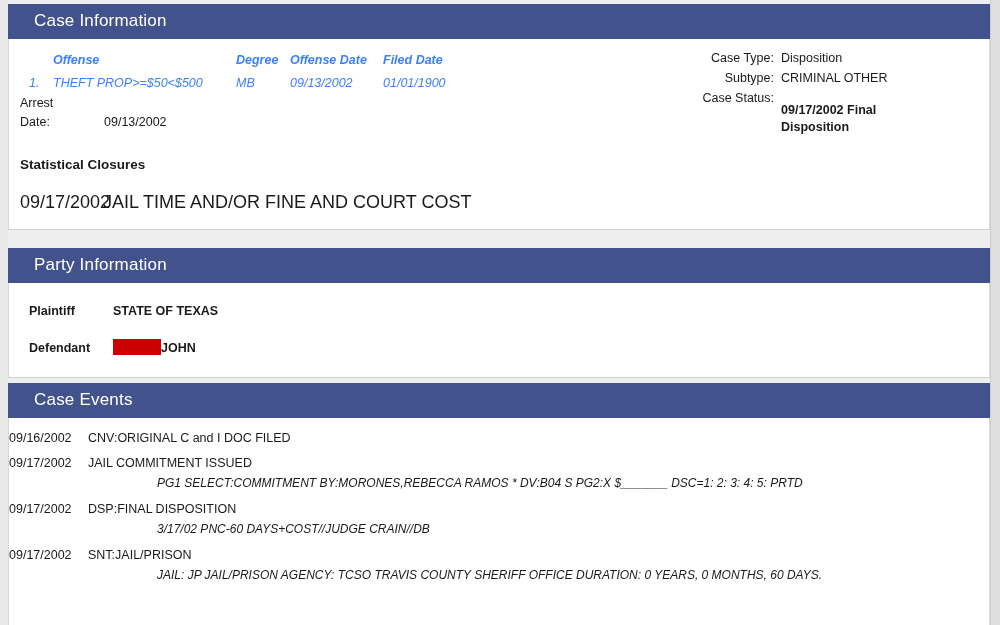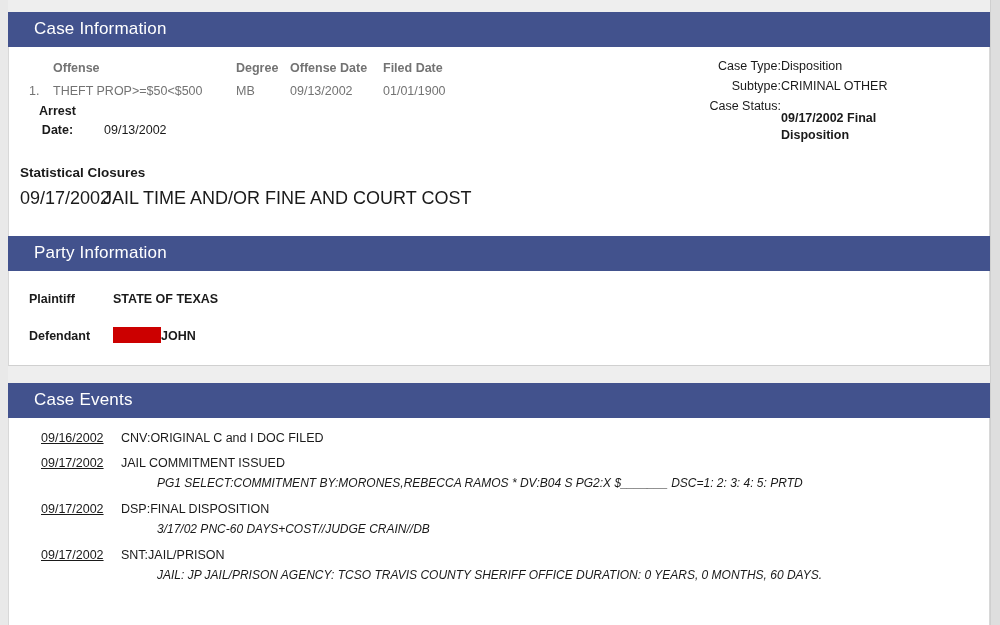--- a/index.html
+++ b/index.html
@@ -60,92 +60,93 @@
   .panel-body {
     background: #ffffff;
     border-left: 1px solid #d8d8d8;
     border-right: 1px solid #d8d8d8;
     border-bottom: 1px solid #d0d0d0;
     box-sizing: border-box;
     position: relative;
   }
 
   
-  #case-information { top: 12px; }
+  #case-information { top: 4px; }
   #case-information .panel-body { height: 191px; }
 
   .offense-table {
     position: absolute;
     left: 11px;
     top: 12px;
     font-size: 12.5px;
   }
   .offense-table td {
     padding: 0;
     vertical-align: top;
     white-space: nowrap;
-    color: #737373;
+    color: #3b82f6;
+    font-style: italic;
   }
   .oh { font-weight: bold; padding-bottom: 7px !important; font-size: 12.5px; }
   .col-num   { width: 22px; padding-left: 7px !important; }
   .col-desc  { width: 181px; }
   .col-deg   { width: 52px; }
   .col-odate { width: 91px; margin-top: 20px; }
   .col-fdate { width: 90px; }
 
   .arrest-block {
     position: absolute;
     left: 11px;
     top: 55px;
     width: 190px;
     font-size: 12.5px;
     line-height: 19px;
   }
   .arrest-label {
     display: inline-block;
     width: 75px;
-    text-align: center;
+    text-align: left;
     vertical-align: top;
-    font-weight: bold;
   }
   .arrest-value {
     display: inline-block;
     padding-left: 9px;
   }
 
   .meta-block {
     position: absolute;
     right: 88px;
     top: 11px;
     font-size: 12.5px;
   }
   .meta-row { display: flex; margin-bottom: 3px; line-height: 17px; }
   .meta-label {
     width: 82px;
     text-align: right;
+    padding-right: 7px;
     white-space: nowrap;
   }
   .meta-value { width: 120px; }
   .meta-value.strong { font-weight: bold; margin-top: 12px; }
 
   .closures {
     position: absolute;
     left: 11px;
     top: 118px;
   }
   .closures-title {
     font-size: 13.5px;
     font-weight: bold;
-    margin-bottom: 8px;
+    margin-bottom: 20px;
   }
   .closure-row { font-size: 18px; white-space: nowrap; }
   .closure-date { display: inline-block; width: 83px; }
 
   
-  #party-information { top: 236px; }
+  #party-information { top: 248px; }
   #party-information .panel-body { height: 95px; }
 
   .party-row {
     position: absolute;
     font-size: 12.5px;
     left: 20px;
     width: 940px;
   }
   .party-row.plaintiff { top: 20px; }
   .party-row.defendant { top: 57px; }
@@ -184,24 +185,22 @@
     position: relative;
     margin-bottom: 9px;
   }
   .event-main {
     font-size: 12.5px;
     white-space: nowrap;
     line-height: 16px;
   }
   .event-date {
     display: inline-block;
-    width: 112px;
-    padding-left: 32px;
+    width: 79px;
     box-sizing: border-box;
-    text-decoration: underline;
   }
   .event-desc { display: inline-block; }
   .event-detail {
     font-size: 12px;
     font-style: italic;
     padding-left: 148px;
     line-height: 17px;
     margin-top: 4px;
     white-space: nowrap;
   }

